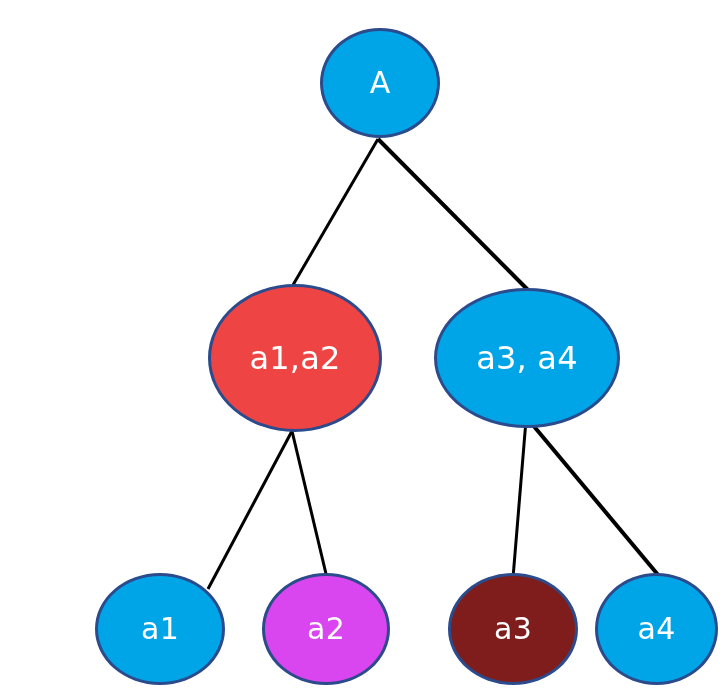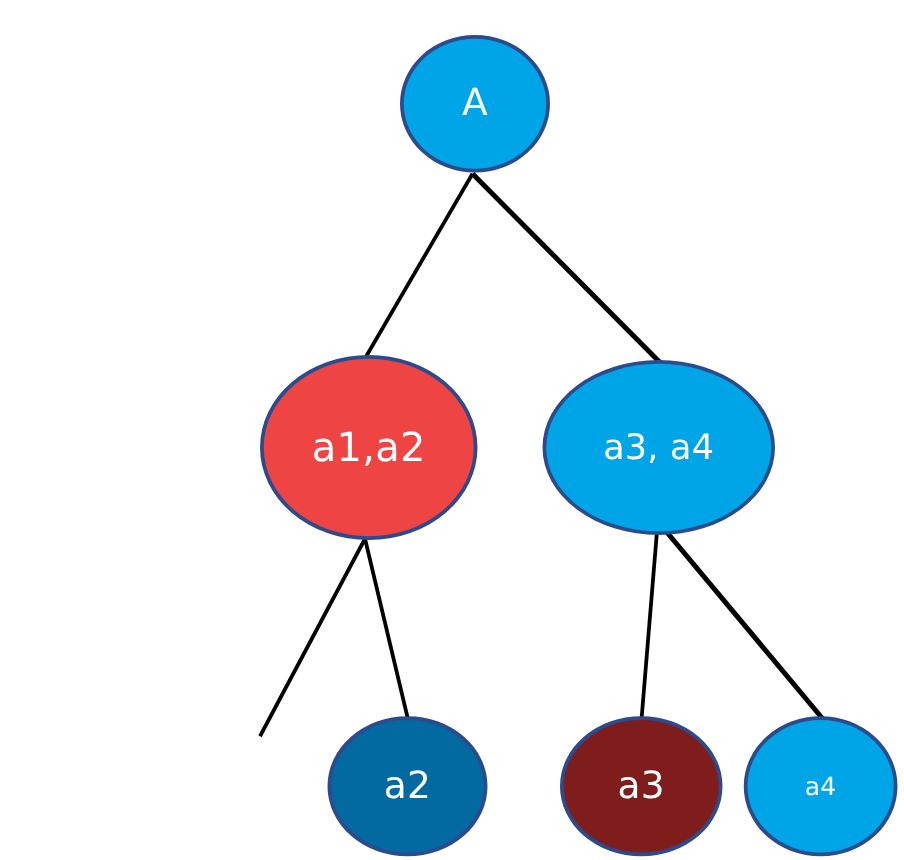--- a/index.html
+++ b/index.html
@@ -57,29 +57,32 @@
 
   <div class="node" style="left: 320px; top: 28px; width: 120px; height: 110px; background: rgb(0, 165, 232); border: 3px solid rgb(43, 75, 140);">
     <span class="node-label" style="font-size: 30px; color: rgb(255, 255, 255);">A</span>
   </div>
 
   <div class="node" style="left: 208px; top: 284px; width: 174px; height: 148px; background: #ef4444; border: 3px solid rgb(43, 75, 140);">
     <span class="node-label" style="font-size: 32px; color: rgb(255, 255, 255);">a1,a2</span>
   </div>
 
   <div class="node" style="left: 434px; top: 288px; width: 186px; height: 140px; background: rgb(0, 165, 232); border: 3px solid rgb(43, 75, 140);">
-    <span class="node-label" style="font-size: 28px; color: rgb(255, 255, 255);">a3, a4</span>
+    <span class="node-label" style="font-size: 32px; color: rgb(255, 255, 255);">a3, a4</span>
   </div>
 
+  <div class="node" style="left: 95px; top: 573px; width: 130px; height: 112px; background: rgb(0, 165, 232); border: 3px solid rgb(43, 75, 140);">
+    <span class="node-label" style="font-size: 30px; color: rgb(255, 255, 255);">a1</span>
+  </div>
 
-  <div class="node" style="left: 262px; top: 573px; width: 128px; height: 112px; background: #0369a1; border: 3px solid rgb(43, 75, 140);">
+  <div class="node" style="left: 262px; top: 573px; width: 128px; height: 112px; background: #d946ef; border: 3px solid rgb(43, 75, 140);">
     <span class="node-label" style="font-size: 30px; color: rgb(255, 255, 255);">a2</span>
   </div>
 
   <div class="node" style="left: 448px; top: 573px; width: 130px; height: 112px; background: #7f1d1d; border: 3px solid rgb(43, 75, 140);">
     <span class="node-label" style="font-size: 30px; color: rgb(255, 255, 255);">a3</span>
   </div>
 
   <div class="node" style="left: 595px; top: 573px; width: 123px; height: 112px; background: rgb(0, 165, 232); border: 3px solid rgb(43, 75, 140);">
-    <span class="node-label" style="font-size: 20px; color: rgb(255, 255, 255);">a4</span>
+    <span class="node-label" style="font-size: 30px; color: rgb(255, 255, 255);">a4</span>
   </div>
 
 </div>
 
 </body></html>

